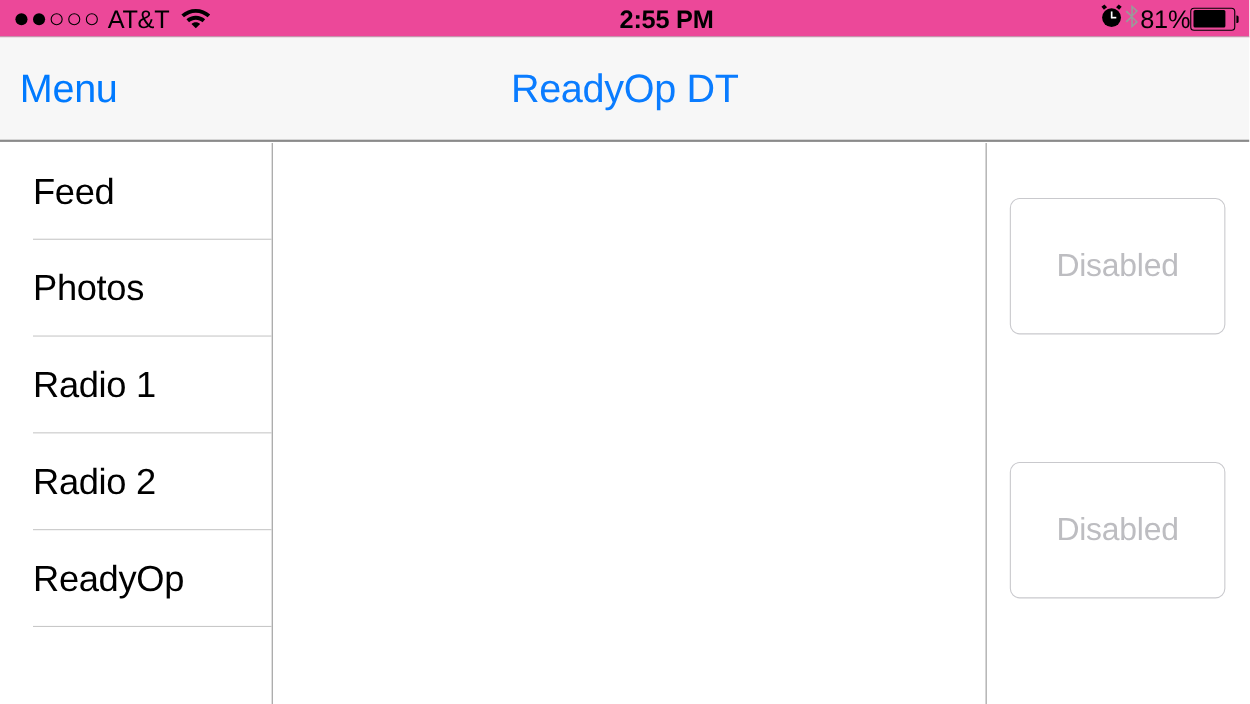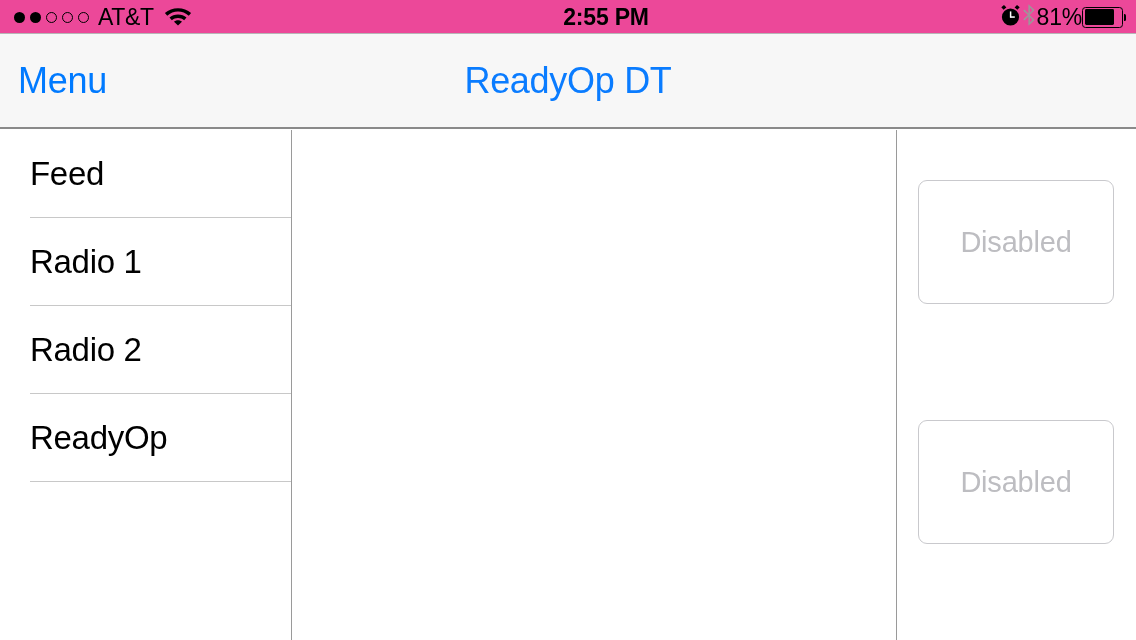--- a/index.html
+++ b/index.html
@@ -167,21 +167,21 @@
     left: 0; top: 130px;
     width: 1136px;
     height: 510px;
     background: #ffffff;
   }
 
   
   #sidebar {
     position: absolute;
     left: 0; top: 0;
-    width: 292px;
+    width: 248px;
     height: 510px;
     border-right: 1px solid #9a9a9a;
     box-sizing: border-box;
     background: #ffffff;
   }
   .menu-row {
     position: relative;
     height: 88px;
     margin-left: 30px;
     display: flex;
@@ -292,20 +292,23 @@
     <div id="menu-button">Menu</div>
   </div>
 
   <div id="content">
 
     <div id="sidebar">
       <div class="menu-row">
         <span class="menu-row-label">Feed</span>
       </div>
       <div class="menu-row">
+        <span class="menu-row-label">Photos</span>
+      </div>
+      <div class="menu-row">
         <span class="menu-row-label">Radio 1</span>
       </div>
       <div class="menu-row">
         <span class="menu-row-label">Radio 2</span>
       </div>
       <div class="menu-row">
         <span class="menu-row-label">ReadyOp</span>
       </div>
     </div>
 

